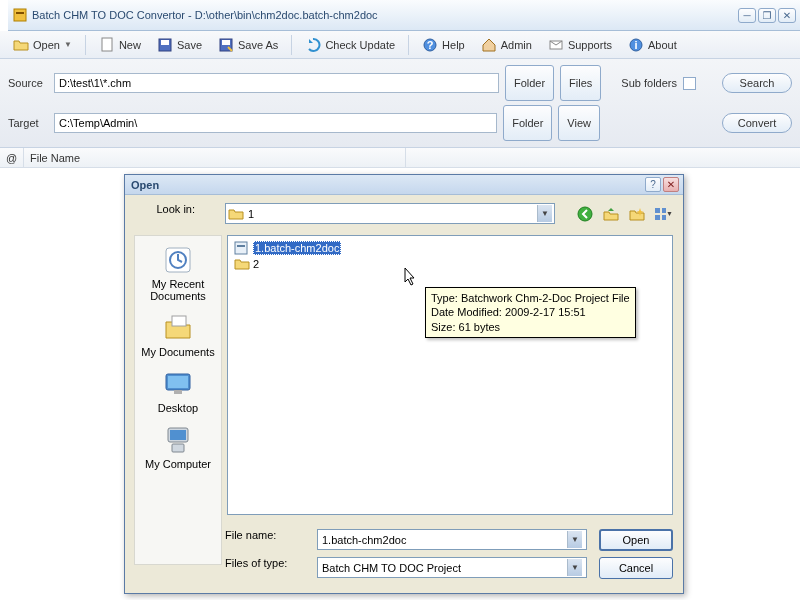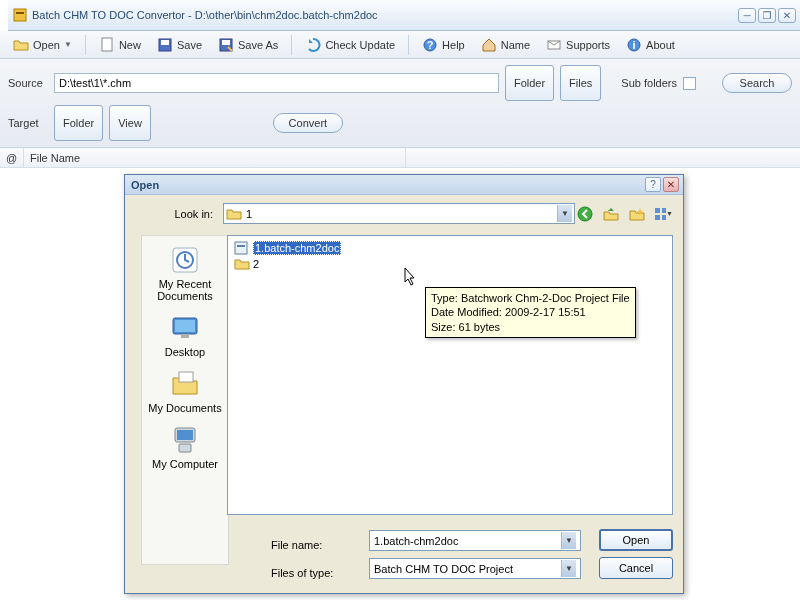--- a/index.html
+++ b/index.html
@@ -42,45 +42,45 @@
 
 
 .dialog { position: absolute; left: 124px; top: 6px; width: 560px; height: 420px; border: 1px solid #5a7aa5; background: #ece9d8; box-shadow: 2px 2px 6px rgba(0,0,0,0.3); }
 .dlgtitle { height: 20px; background: linear-gradient(#dce8f5,#c5d7ed); display: flex; align-items: center; padding: 0 4px; border-bottom:1px solid #a6bdd7; }
 .dlgtitle .t { flex:1; color:#2a4a70; font-weight:bold; padding-left:2px; }
 .dlgclose { width:16px; height:15px; border:1px solid #c08080; border-radius:2px; background:linear-gradient(#f8e0e0,#e8b0b0); color:#802020; display:flex; align-items:center; justify-content:center; font-size:10px; margin-left:2px;}
 .dlghelp { width:16px; height:15px; border:1px solid #8faacb; border-radius:2px; background:linear-gradient(#fdfdfe,#e3edf7); color:#4a6a90; display:flex; align-items:center; justify-content:center; font-size:10px;}
 
 .dlgbody { position:relative; height: calc(100% - 20px); }
 
-.lookbar { display:flex; align-items:center; gap:0; padding: 8px 10px 6px 18px; }
+.lookbar { display:flex; gap:20px; padding: 8px 10px 6px 0; }
 .looklbl { width: 80px; text-align: right; padding-right: 10px; color:#000; }
 .lookcombo { flex:1; height: 21px; border:1px solid #7f9db9; background:#fff; display:flex; align-items:center; padding:0 2px; }
 .lookcombo .foldico { width:16px; height:16px; margin-right:4px; }
 .lookcombo .txt { flex:1; color:#000; }
 .lookcombo .cbdrop { width:15px; height:17px; background:linear-gradient(#dbe5f1,#b7cbe3); border-left:1px solid #abc; display:flex; align-items:center; justify-content:center; font-size:8px; color:#444;}
 .lookicons { display:flex; gap:6px; align-items:center; }
 .lookicons .li { width:20px; height:20px; display:flex; align-items:center; justify-content:center; font-size:13px;}
 
-.placesbar { position:absolute; left:16px; top:40px; width:88px; height:330px; background:#f7f7f4; border:1px solid #d8d8d0; display:flex; flex-direction:column; align-items:center; padding-top:4px; gap:2px;}
+.placesbar { position:absolute; left:9px; top:40px; width:88px; height:330px; background:#f7f7f4; border:1px solid #d8d8d0; display:flex; flex-direction:column; align-items:center; padding-top:4px; gap:2px;}
 .place { width:84px; display:flex; flex-direction:column; align-items:center; padding:4px 0; color:#000; text-align:center;}
 .place .pic { width:32px; height:32px; margin-bottom:2px; display:flex; align-items:center; justify-content:center;}
 
 .filepane { position:absolute; left:102px; top:40px; right:10px; height:280px; background:#fff; border:1px solid #7f9db9; padding:4px;}
 .fileitem { display:flex; align-items:center; gap:3px; height:16px; padding:0 2px;}
 .fileitem .fico { width:16px; height:14px; display:inline-flex; }
 .fileitem.sel .fname { background:#316ac5; color:#fff; border:1px dotted #fff; padding:0 1px;}
 .fileitem .fname { color:#000; }
 
 .tooltip { position:absolute; left:300px; top:92px; background:#ffffe1; border:1px solid #000; padding:3px 5px; color:#000; line-height:1.3; font-size:11px; box-shadow:2px 2px 3px rgba(0,0,0,0.25);}
 
 .cursor { position:absolute; left:275px; top:72px; font-size:18px; color:#000; pointer-events:none;}
 
 .dlgbottom { position:absolute; left:100px; right:10px; bottom:8px; }
-.dbrow { display:flex; align-items:flex-end; gap:18px; margin-bottom:6px;margin-left:46px;}
+.dbrow { display:flex; align-items:flex-start; gap:12px; margin-bottom:6px;}
 .dblbl { width:80px; color:#000; }
 .dbcombo { flex:1; height:21px; border:1px solid #7f9db9; background:#fff; display:flex; align-items:center; padding:0 4px;}
 .dbcombo .txt { flex:1; color:#000;}
 .dbcombo .cbdrop { width:15px; height:17px; background:linear-gradient(#dbe5f1,#b7cbe3); border-left:1px solid #abc; display:flex; align-items:center; justify-content:center; font-size:8px; color:#444;}
 .dlgbtn { width:74px; height:22px; border:1px solid #4a72a8; border-radius:3px; background:linear-gradient(#fdfdfe,#e1ecf7); color:#000; display:flex; align-items:center; justify-content:center;}
 .dlgbtn.primary { border:2px solid #4a72a8; }
 
 
 svg { display:block; }
 </style>
@@ -159,21 +159,21 @@
         </svg>
       </span>
     <span>Help</span>
   </div>
   <div class="tbtn">
     <span class="ico">
         <svg width="16" height="16">
           <path d="M2 8l6-6 6 6v6H2z" fill="#f0d0a0" stroke="#a07020"></path>
         </svg>
       </span>
-    <span>Name</span>
+    <span>Admin</span>
   </div>
   <div class="tbtn">
     <span class="ico">
         <svg width="16" height="16">
           <rect x="2" y="4" width="12" height="8" fill="#fff" stroke="#888"></rect>
           <path d="M2 4l6 4 6-4" fill="none" stroke="#888"></path>
         </svg>
       </span>
     <span>Supports</span>
   </div>
@@ -195,20 +195,21 @@
     <button class="smbtn">Folder</button>
     <button class="smbtn">Files</button>
     <span style="width:8px"></span>
     <span class="sublbl">Sub folders</span>
     <span class="chk"></span>
     <span style="width:14px"></span>
     <div class="bigbtn">Search</div>
   </div>
   <div class="iorow">
     <span class="iolabel">Target</span>
+    <input class="iotext" value="C:\Temp\Admin\" style="">
     <button class="smbtn">Folder</button>
     <button class="smbtn">View</button>
     <span style="flex:0 0 110px"></span>
     <div class="bigbtn">Convert</div>
   </div>
 </div>
 
 <div class="listhdr">
   <div class="col at">@</div>
   <div class="col fn">File Name</div>
@@ -272,35 +273,35 @@
                 <rect x="4" y="4" width="24" height="24" rx="3" fill="#fff" stroke="#a0b0c0"></rect>
                 <circle cx="16" cy="16" r="8" fill="none" stroke="#5080c0" stroke-width="2"></circle>
                 <path d="M16 10v6l4 2" stroke="#5080c0" stroke-width="2" fill="none"></path>
               </svg>
             </span>
           <span>My Recent Documents</span>
         </div>
         <div class="place">
           <span class="pic">
               <svg width="32" height="32">
+                <path d="M4 10h10l2 3h12v13H4z" fill="#f5d878" stroke="#b89020"></path>
+                <rect x="10" y="4" width="14" height="10" fill="#fff" stroke="#a0a0a0"></rect>
+              </svg>
+            </span>
+          <span>My Documents</span>
+        </div>
+        <div class="place">
+          <span class="pic">
+              <svg width="32" height="32">
                 <rect x="4" y="6" width="24" height="16" rx="2" fill="#5090d0" stroke="#3060a0"></rect>
                 <rect x="6" y="8" width="20" height="12" fill="#80c0f0"></rect>
                 <rect x="12" y="22" width="8" height="4" fill="#b0b0b0"></rect>
               </svg>
             </span>
           <span>Desktop</span>
-        </div>
-        <div class="place">
-          <span class="pic">
-              <svg width="32" height="32">
-                <path d="M4 10h10l2 3h12v13H4z" fill="#f5d878" stroke="#b89020"></path>
-                <rect x="10" y="4" width="14" height="10" fill="#fff" stroke="#a0a0a0"></rect>
-              </svg>
-            </span>
-          <span>My Documents</span>
         </div>
         <div class="place">
           <span class="pic">
               <svg width="32" height="32">
                 <rect x="6" y="4" width="20" height="14" rx="2" fill="#d0d8e0" stroke="#808890"></rect>
                 <rect x="8" y="6" width="16" height="10" fill="#5090d0"></rect>
                 <rect x="10" y="20" width="12" height="8" rx="1" fill="#d0d8e0" stroke="#808890"></rect>
               </svg>
             </span>
           <span>My Computer</span>

